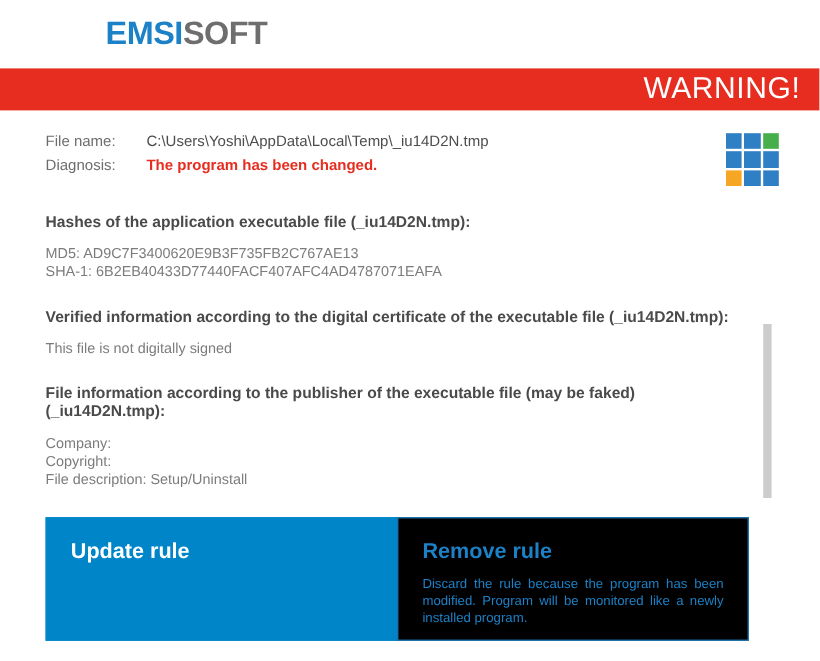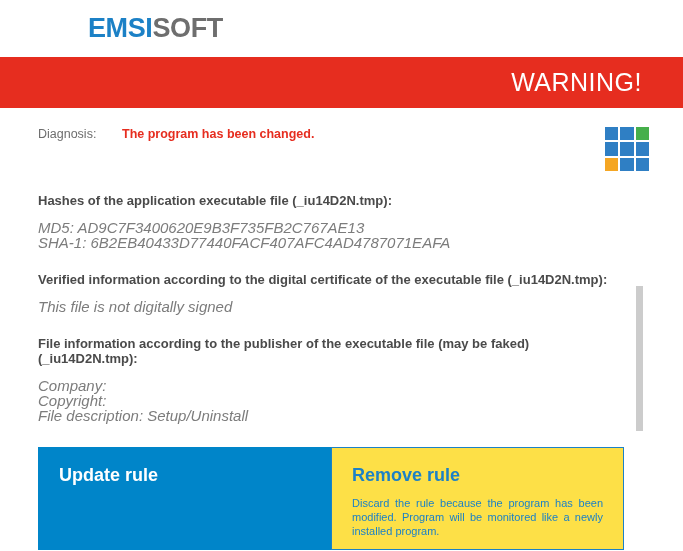--- a/index.html
+++ b/index.html
@@ -29,26 +29,26 @@
     font-weight: bold;
     letter-spacing: -0.4px;
     line-height: 1;
     margin-left: 48px;
   }
   .logo .emsi { color: #1C81C6; }
   .logo .soft { color: #6E6E6E; }
 
   
   .warning-bar {
-    height: 51px;
+    height: 35px;
     background: #E62D1F;
     display: flex;
     align-items: center;
     justify-content: flex-end;
-    padding-right: 41px;
+    padding-right: 16px;
     box-sizing: border-box;
   }
   .warning-bar .warning-text {
     color: #ffffff;
     font-size: 25px;
     font-weight: normal;
     letter-spacing: 0.5px;
     line-height: 1;
   }
 
@@ -108,24 +108,23 @@
     padding-right: 60px;
   }
   .section-title {
     font-size: 13px;
     font-weight: bold;
     color: #4A4A4A;
     margin-top: 22px;
     margin-bottom: 12px;
   }
   .section-line {
-    font-size: 15px;
+    font-size: 12px;
     color: #7C7C7C;
     line-height: 15px;
-    font-style: italic;
   }
 
   
   .scrollbar-track {
     position: absolute;
     top: 178px;
     right: 40px;
     width: 7px;
     height: 145px;
     background: transparent;
@@ -147,21 +146,21 @@
     height: 103px;
     box-sizing: border-box;
     padding: 18px 20px 0 20px;
     cursor: pointer;
   }
   .action-btn.primary {
     background: #0085C9;
     border: 1px solid #0085C9;
   }
   .action-btn.secondary {
-    background: #fde047;
+    background: #000000;
     border: 1px solid #1C81C6;
   }
   .btn-title {
     font-size: 18px;
     font-weight: bold;
     line-height: 1.1;
     margin-bottom: 10px;
   }
   .btn-desc {
     font-size: 11px;
@@ -186,20 +185,24 @@
 
 <div class="warning-bar">
   <span class="warning-text">WARNING!</span>
 </div>
 
 <div class="content">
 
   <div class="file-summary">
     <div class="summary-rows">
       <div class="summary-row">
+        <span class="summary-label">File name:</span>
+        <span class="summary-value">C:\Users\Yoshi\AppData\Local\Temp\_iu14D2N.tmp</span>
+      </div>
+      <div class="summary-row">
         <span class="summary-label">Diagnosis:</span>
         <span class="summary-value danger">The program has been changed.</span>
       </div>
     </div>
     <div class="tile-logo">
       <div class="tile"></div>
       <div class="tile"></div>
       <div class="tile green"></div>
       <div class="tile"></div>
       <div class="tile"></div>

